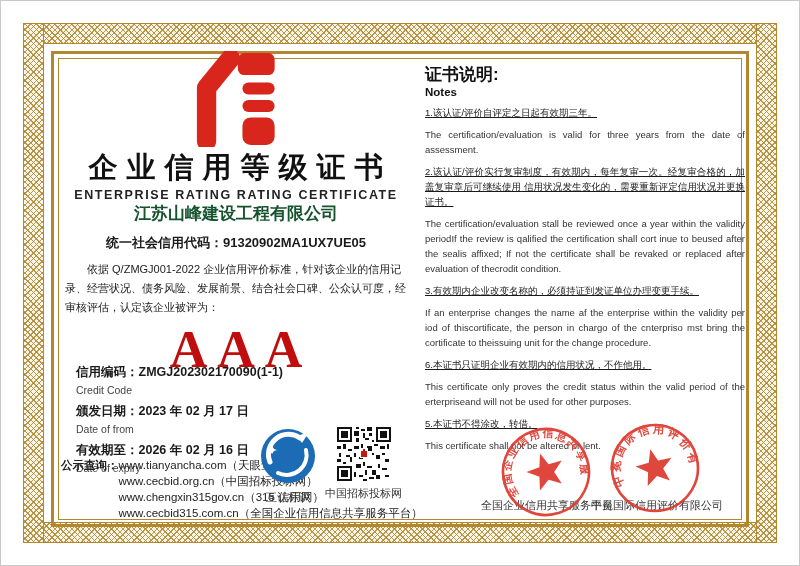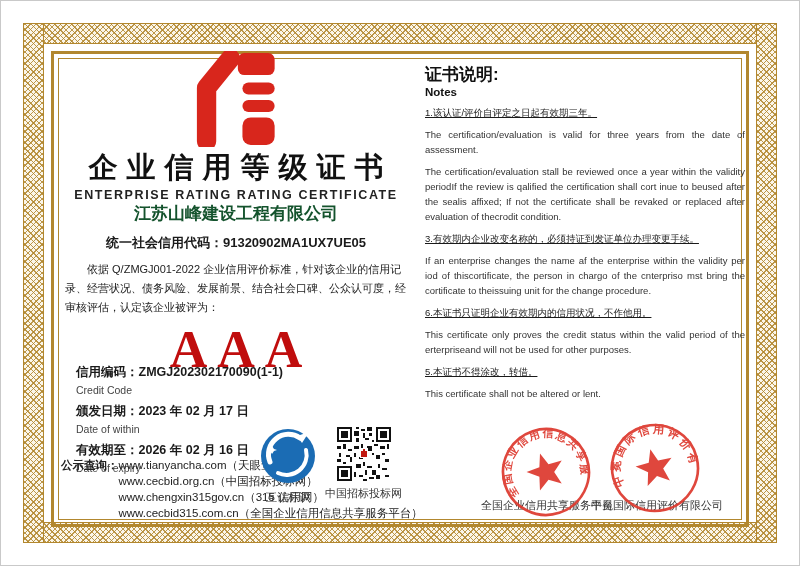--- a/index.html
+++ b/index.html
@@ -76,21 +76,21 @@
     <div class="company">江苏山峰建设工程有限公司</div>
     <div class="uscc"><span>统一社会信用代码：</span><span>91320902MA1UX7UE05</span></div>
     <div class="basis">依据 Q/ZMGJ001-2022 企业信用评价标准，针对该企业的信用记录、经营状况、债务风险、发展前景、结合社会口碑、公众认可度，经审核评估，认定该企业被评为：</div>
     <div class="rating">AAA</div>
   </div>
 
   <div class="fields">
     <div class="field-cn"><span>信用编码：</span><span>ZMGJ202302170090(1-1)</span></div>
     <div class="field-en">Credit Code</div>
     <div class="field-cn"><span>颁发日期：</span><span>2023 年 02 月 17 日</span></div>
-    <div class="field-en">Date of within</div>
+    <div class="field-en">Date of from</div>
     <div class="field-cn"><span>有效期至：</span><span>2026 年 02 月 16 日</span></div>
     <div class="field-en">Date of expiry</div>
   </div>
 
   <div class="query">
     <div class="query-label">公示查询：</div>
     <div class="query-links">
       <div>www.tianyancha.com（天眼查）</div>
       <div>www.cecbid.org.cn（中国招标投标网）</div>
       <div>www.chengxin315gov.cn（315 信用网）</div>
@@ -170,20 +170,21 @@
       </svg>
       <div class="mark-label">中国招标投标网</div>
     </div>
   </div>
 
   <div class="notes">
     <div class="notes-h-cn">证书说明:</div>
     <div class="notes-h-en">Notes</div>
     <p class="note-cn">1.该认证/评价自评定之日起有效期三年。</p>
     <p class="note-en">The certification/evaluation is valid for three years from the date of assessment.</p>
+    <p class="note-cn">2.该认证/评价实行复审制度，有效期内，每年复审一次。经复审合格的，加盖复审章后可继续使用 信用状况发生变化的，需要重新评定信用状况并更换证书。</p>
     <p class="note-en">The certification/evaluation stall be reviewed once a year within the validity periodIf the review is qalified the certification shall cort inue to beused after the sealis affixed; If not the certificate shall be revaked or replaced after evaluation of thecrodit condition.</p>
     <p class="note-cn">3.有效期内企业改变名称的，必须持证到发证单位办理变更手续。</p>
     <p class="note-en">If an enterprise changes the name af the enterprise within the validity per iod of thiscortificate, the person in chargo of the cnterpriso mst bring the cortificate to theissuing unit for the change procedure.</p>
     <p class="note-cn">6.本证书只证明企业有效期内的信用状况，不作他用。</p>
     <p class="note-en">This certificate only proves the credit status within the valid period of the erterpriseand will not be used for other purposes.</p>
     <p class="note-cn">5.本证书不得涂改，转借。</p>
     <p class="note-en">This certificate shall not be altered or lent.</p>
   </div>
 
   <svg class="seal seal-1" width="92" height="92" viewBox="0 0 90 90">

